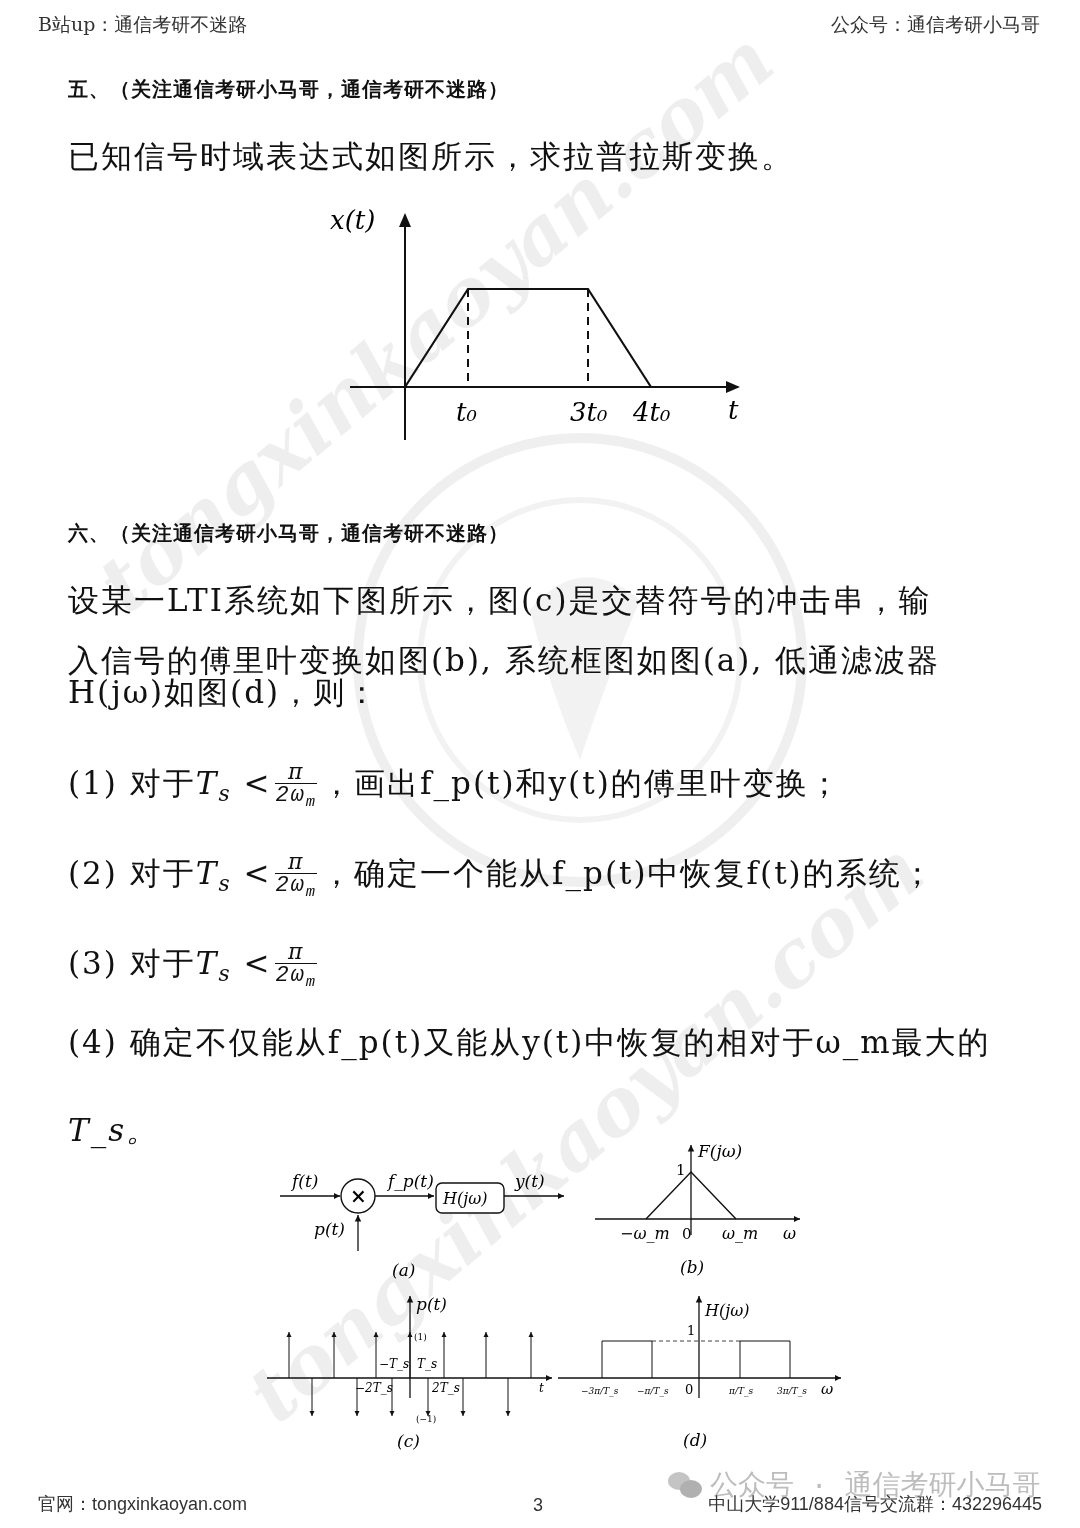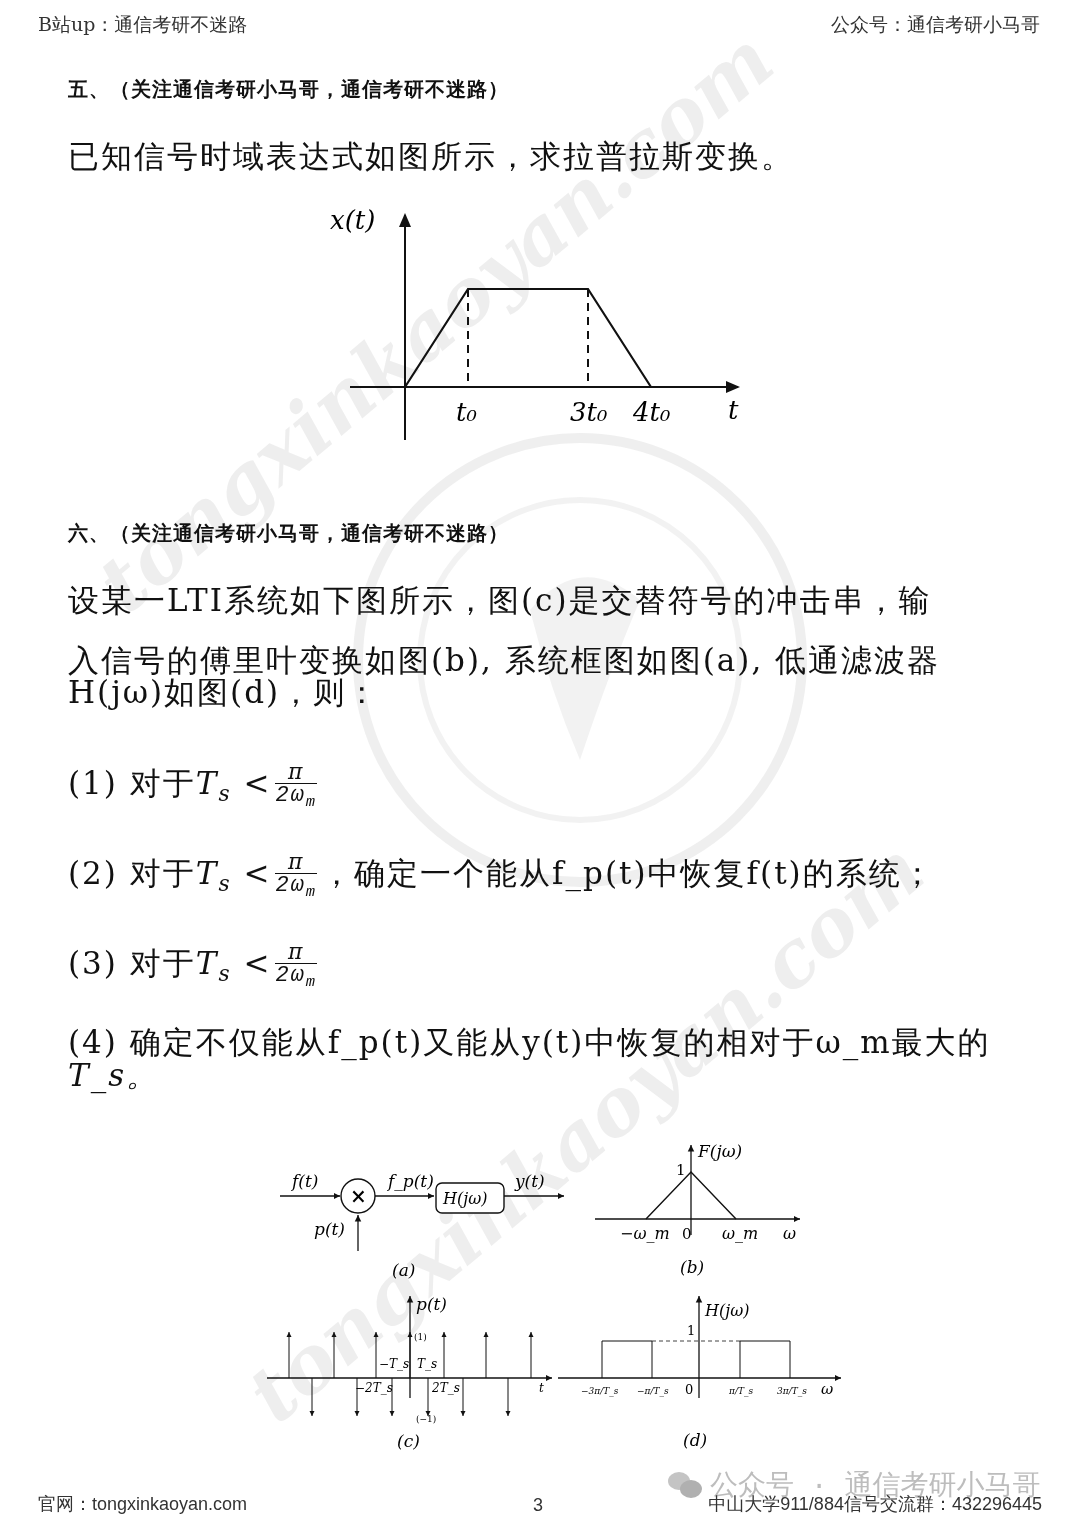--- a/index.html
+++ b/index.html
@@ -60,30 +60,30 @@
   <text x="313" y="226" font-size="26" font-style="italic">4t₀</text>
   <text x="408" y="224" font-size="26" font-style="italic">t</text>
 </svg>
 
 <div class="sec-title" style="top:520px;">六、（关注通信考研小马哥，通信考研不迷路）</div>
 <div class="line" style="top:580px;">设某一LTI系统如下图所示，图(c)是交替符号的冲击串，输</div>
 <div class="line" style="top:640px;">入信号的傅里叶变换如图(b), 系统框图如图(a), 低通滤波器</div>
 <div class="line" style="top:672px;">H(jω)如图(d)，则：</div>
 
 <div class="line" style="top:760px;">
-  <span>(1)</span> <span>对于</span><span class="m">T</span><sub class="m">s</sub> <span>&lt;</span><span class="frac"><span class="num">π</span><span class="den"><span>2ω</span><sub>m</sub></span></span>
+  <span>(1)</span> <span>对于</span><span class="m">T</span><sub class="m">s</sub> <span>&lt;</span><span class="frac"><span class="num">π</span><span class="den"><span>2ω</span><sub>m</sub></span></span><span>，画出f_p(t)和y(t)的傅里叶变换；</span>
 </div>
 <div class="line" style="top:850px;">
   <span>(2)</span> <span>对于</span><span class="m">T</span><sub class="m">s</sub> <span>&lt;</span><span class="frac"><span class="num">π</span><span class="den"><span>2ω</span><sub>m</sub></span></span><span>，确定一个能从f_p(t)中恢复f(t)的系统；</span>
 </div>
 <div class="line" style="top:940px;">
   <span>(3)</span> <span>对于</span><span class="m">T</span><sub class="m">s</sub> <span>&lt;</span><span class="frac"><span class="num">π</span><span class="den"><span>2ω</span><sub>m</sub></span></span>
 </div>
 <div class="line" style="top:1022px;">(4) 确定不仅能从f_p(t)又能从y(t)中恢复的相对于ω_m最大的</div>
-<div class="line m" style="top:1055px;">T_s。</div>
+<div class="line m" style="top:1110px;">T_s。</div>
 
 <svg style="position:absolute;left:270px;top:1135px;" width="300" height="150">
   <defs>
     <marker id="arr2" markerWidth="6" markerHeight="6" refX="5" refY="3" orient="auto">
         <path d="M0,0.5 L5,3 L0,5.5 Z" fill="#111"></path>
       </marker>
   </defs>
   <line x1="10" y1="61" x2="70" y2="61" stroke="#111" stroke-width="1.3" marker-end="url(#arr2)"></line>
   <circle cx="88" cy="61" r="17" fill="#fff" stroke="#111" stroke-width="1.4"></circle>
   <text x="80" y="68" font-size="20" font-weight="bold">×</text>

